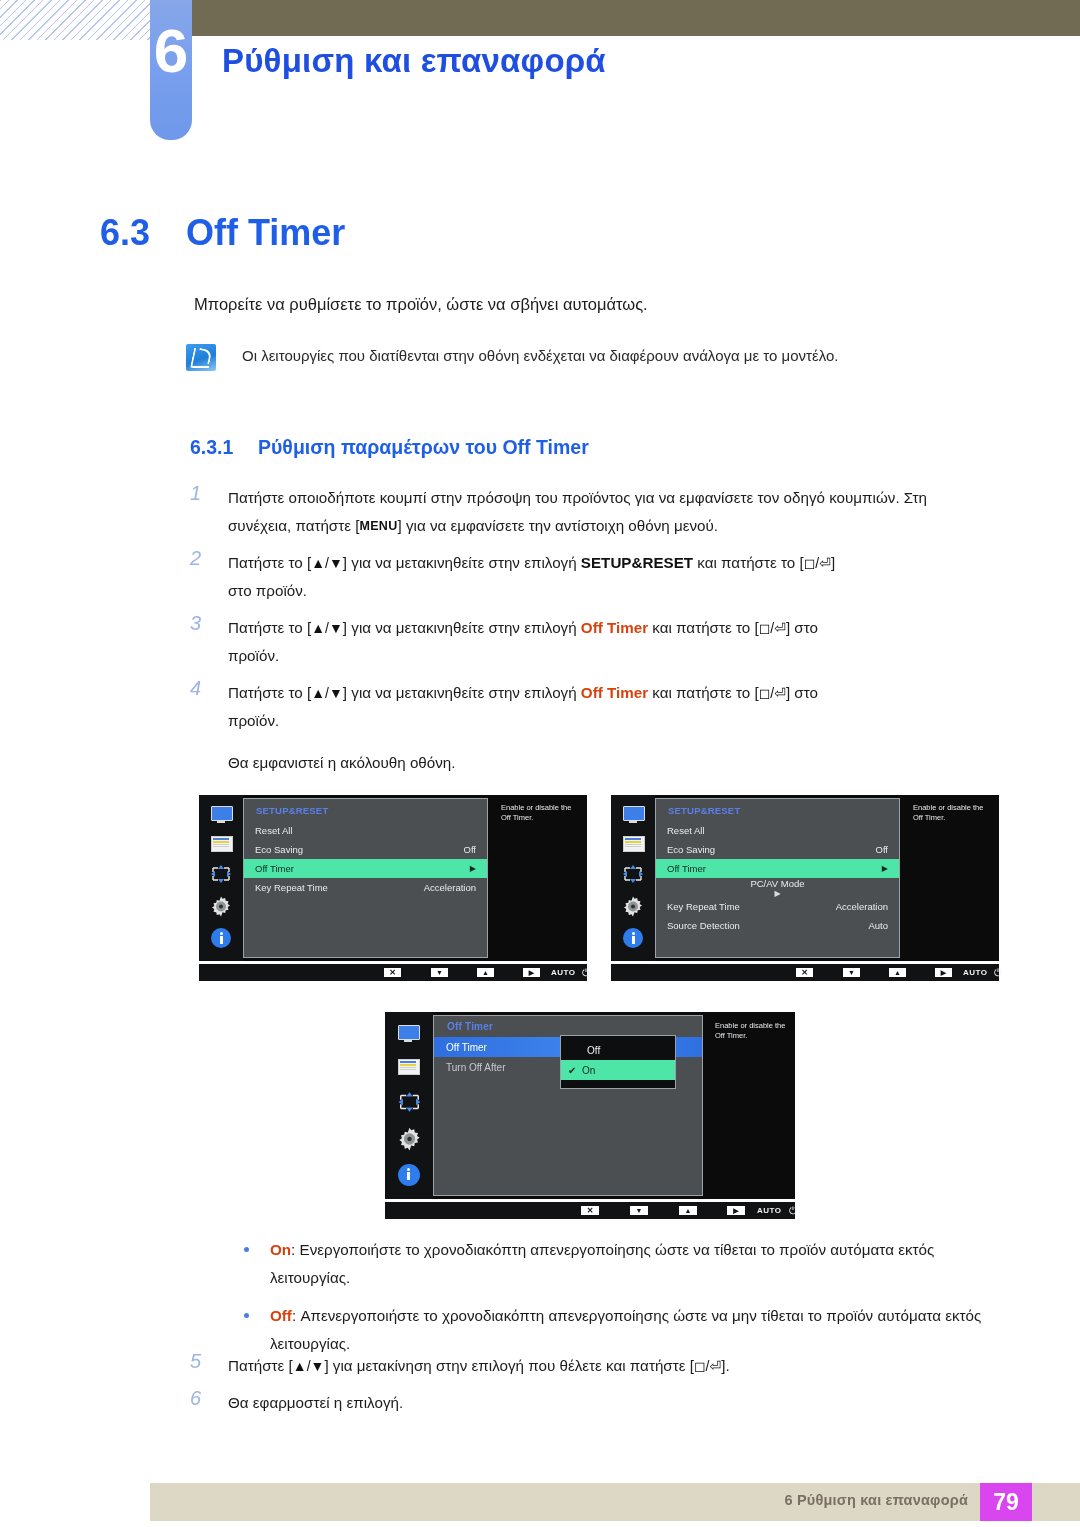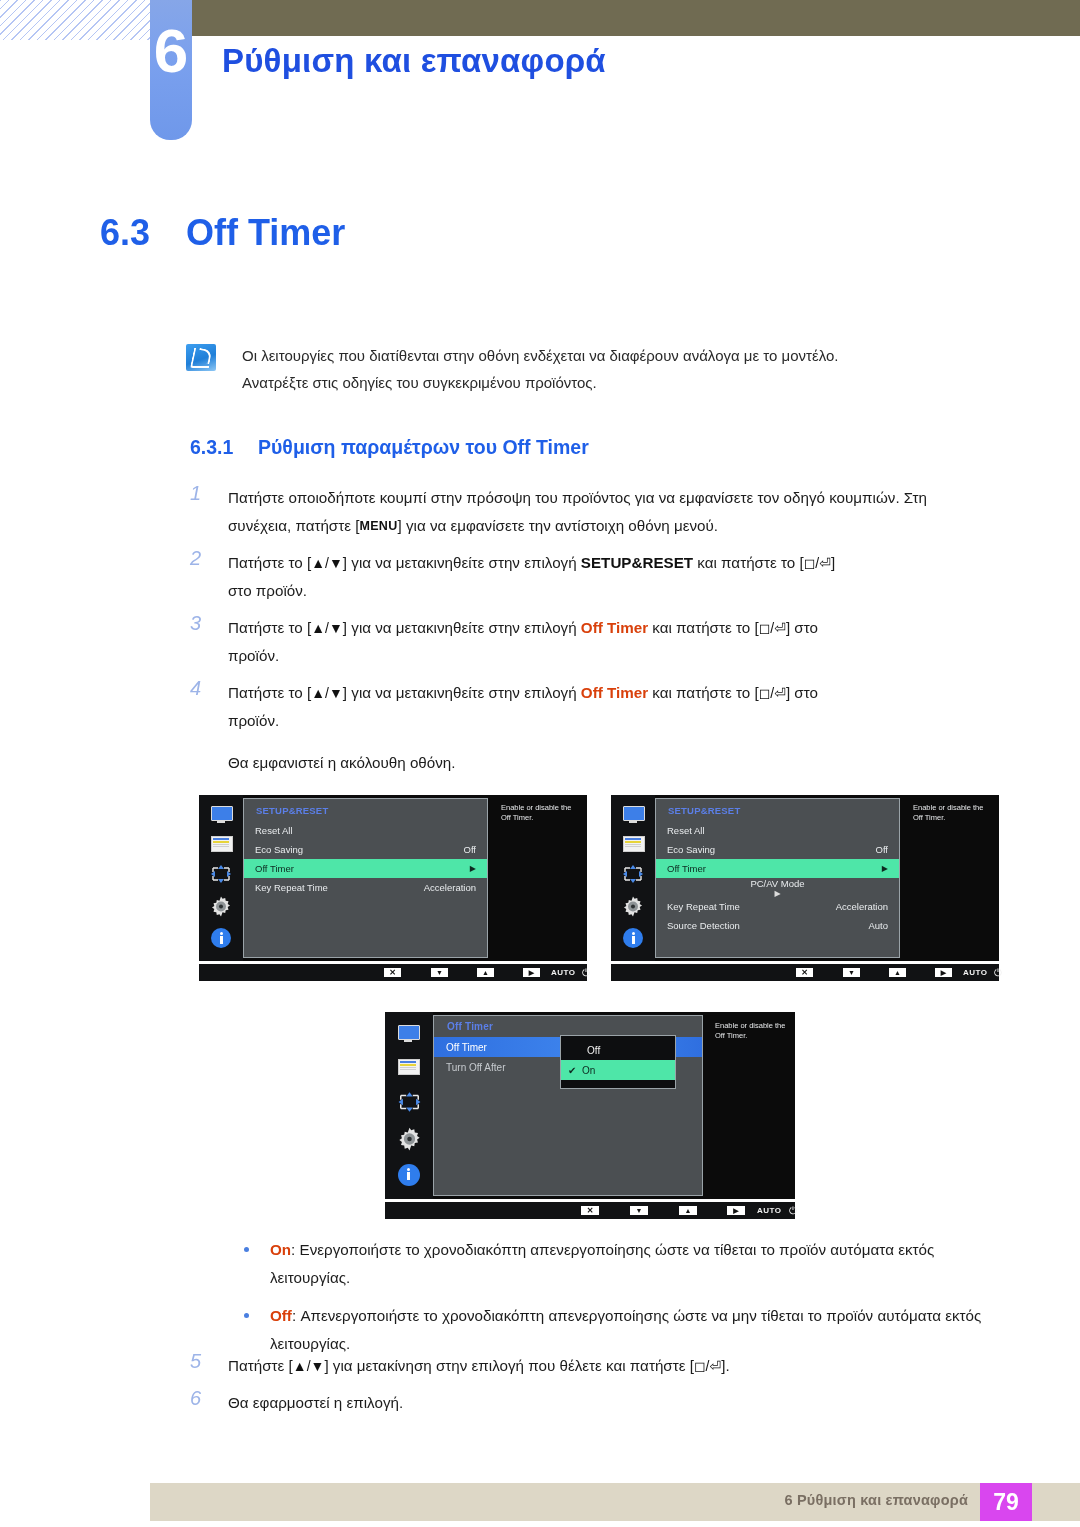--- a/index.html
+++ b/index.html
@@ -230,26 +230,26 @@
   <div class="hatch"></div>
   <div class="olive-bar"></div>
   <div class="chapter-tab"></div>
   <div class="chapter-num">6</div>
   <div class="chapter-title">Ρύθμιση και επαναφορά</div>
 
   <div class="sec-head">
     <span class="num">6.3</span><span>Off Timer</span>
   </div>
 
+  <div class="intro">Μπορείτε να ρυθμίσετε το προϊόν, ώστε να σβήνει αυτομάτως.</div>
 
   <div class="note">
     <div class="note-icon"></div>
     <div class="note-text">
       <div>Οι λειτουργίες που διατίθενται στην οθόνη ενδέχεται να διαφέρουν ανάλογα με το μοντέλο.</div>
-      <div>Ανατρέξτε στις οδηγίες του συγκεκριμένου προϊόντος.</div>
     </div>
   </div>
 
   <div class="sub-head">
     <span class="num">6.3.1</span><span>Ρύθμιση παραμέτρων του Off Timer</span>
   </div>
 
   <div class="steps">
 
     <div class="step">

